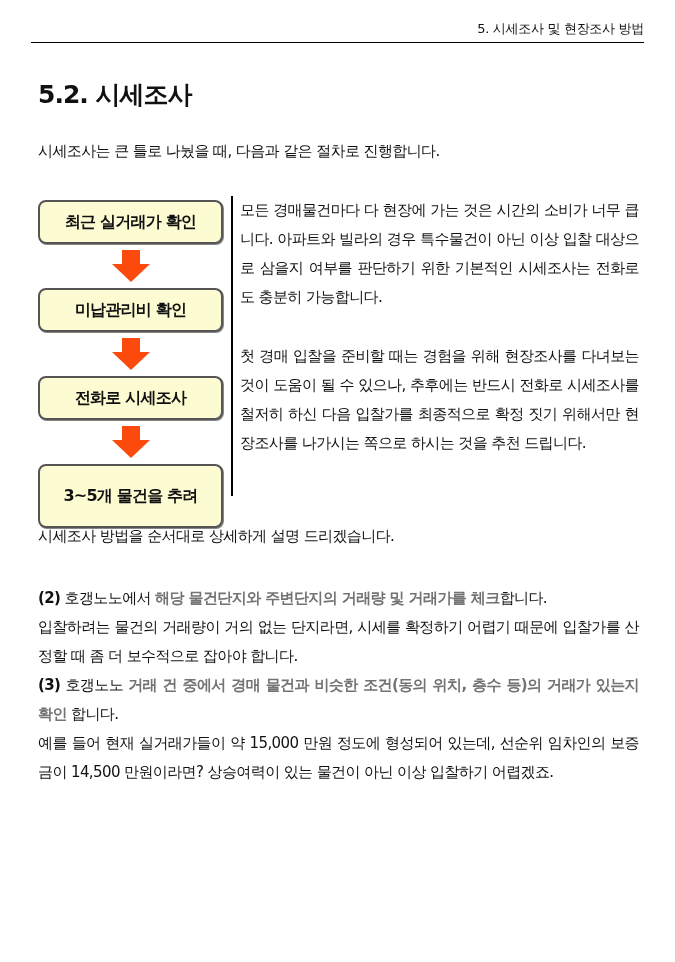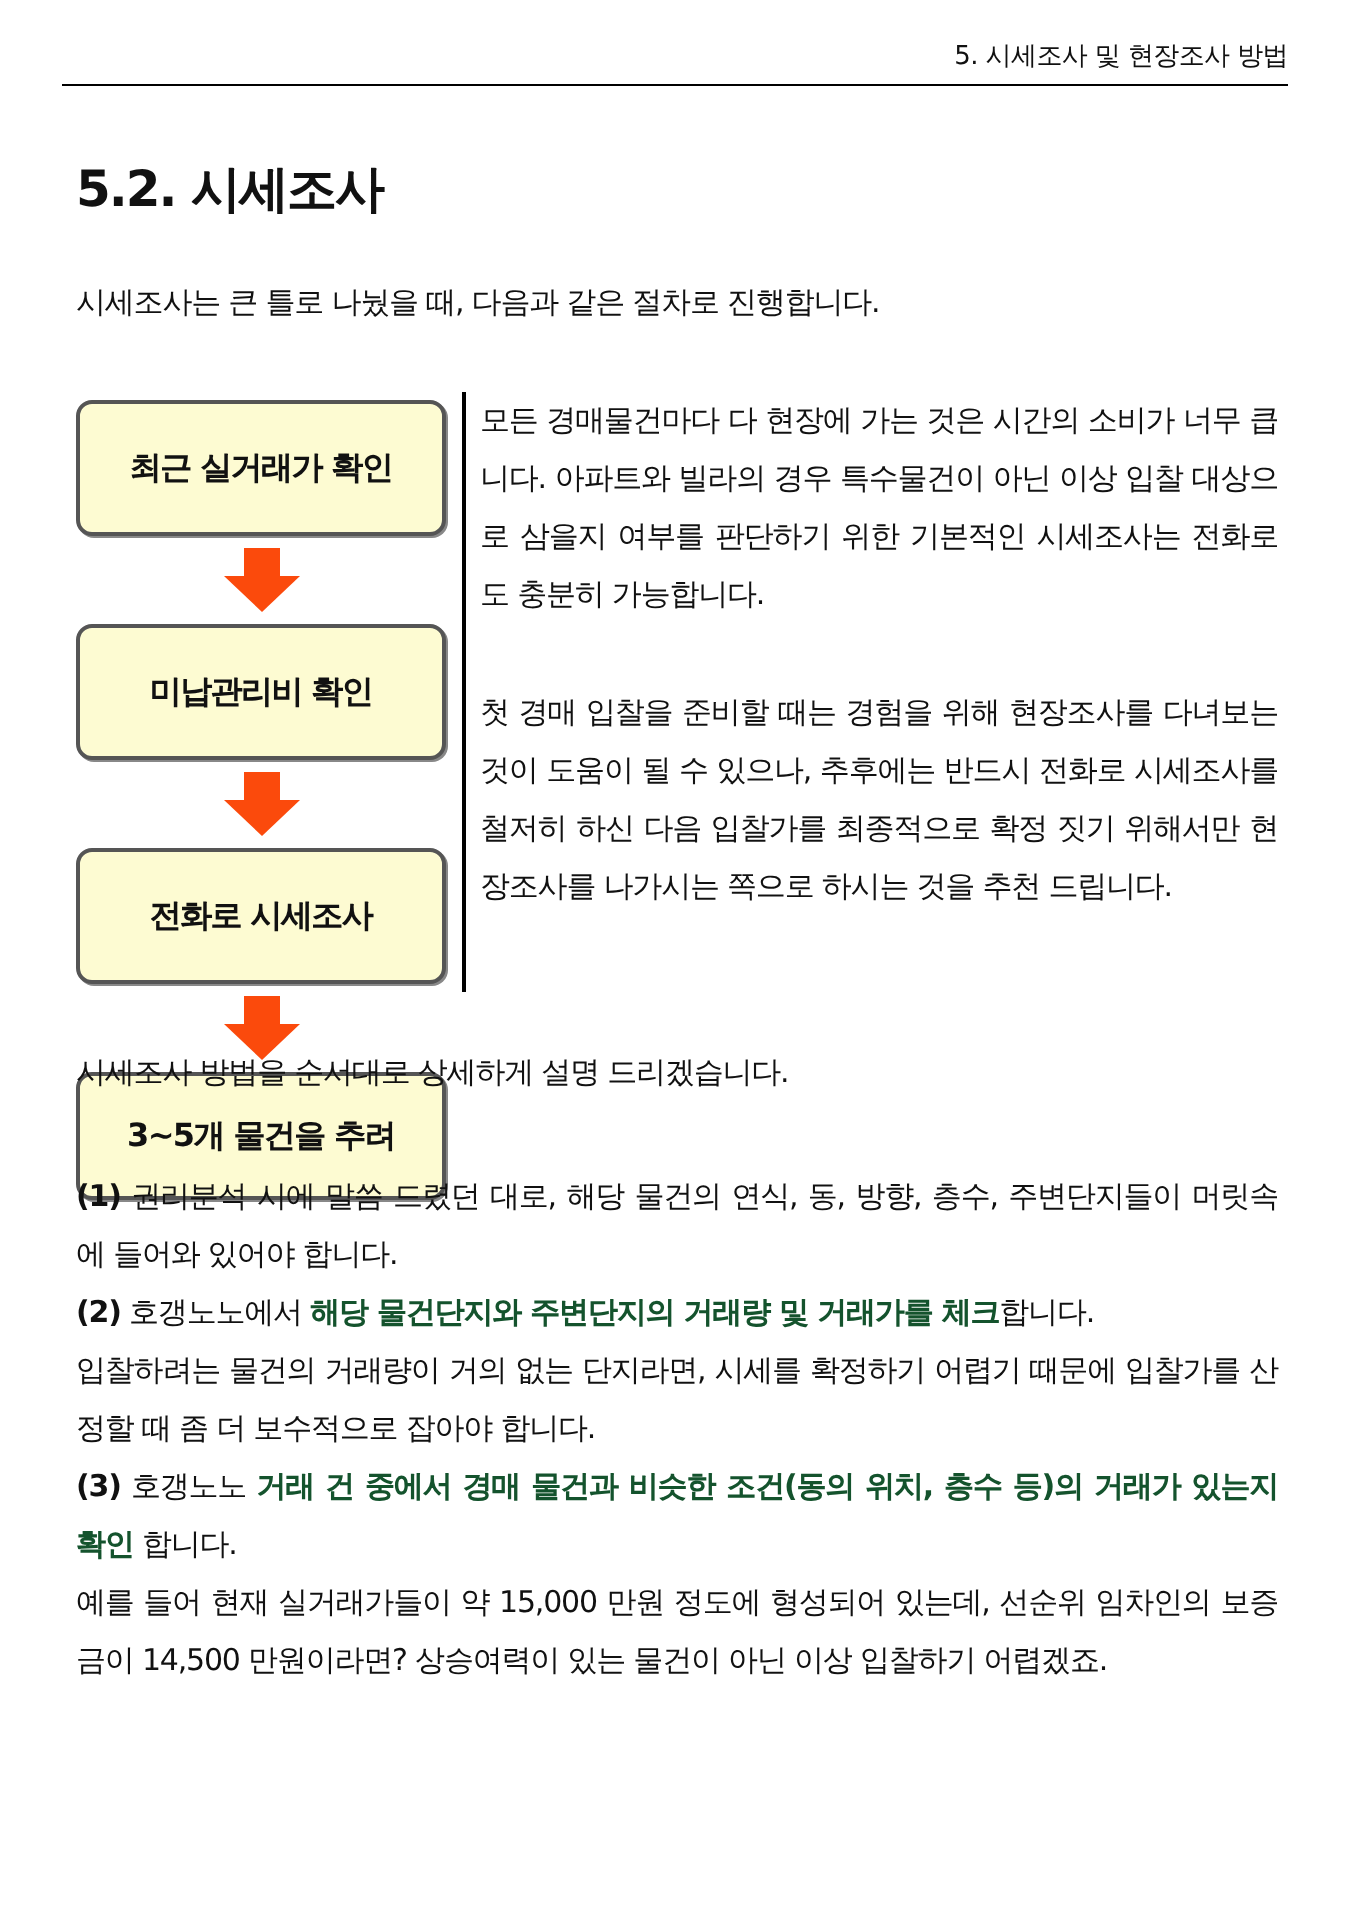--- a/index.html
+++ b/index.html
@@ -11,28 +11,28 @@
     position: absolute; left: 31px; right: 31px; top: 18px; height: 24px;
     border-bottom: 1.5px solid #000; text-align: right;
     font-size: 13px; line-height: 22px; letter-spacing: -0.3px;
   }
   .section-title {
     position: absolute; left: 38px; top: 78px; margin: 0;
     font-size: 25px; font-weight: bold; letter-spacing: -1px;
   }
   .p { position: absolute; left: 38px; right: 36px; font-size: 15px; letter-spacing: -0.6px; line-height: 29px; margin: 0; }
   .justify { text-align: justify; text-align-last: left; }
-  .hl { color: #14532d; font-weight: bold; }
+  .hl { color: #737373; font-weight: bold; }
   .num { font-weight: bold; }
 
   .flow { position: absolute; left: 38px; top: 200px; width: 185px; }
   .flow-box {
     box-sizing: border-box; width: 185px; border: 2.5px solid #555; border-radius: 8px;
     background: #fdfbd2; text-align: center; font-weight: bold; font-size: 16px;
-    letter-spacing: -0.8px; line-height: 24px; padding: 20px 0;
+    letter-spacing: -0.8px; line-height: 24px; padding: 8px 0;
     box-shadow: 1px 1px 0 #888;
   }
   .flow-box.tall { line-height: 24px; padding: 18px 0; }
   .arrow-wrap { display: flex; flex-direction: column; align-items: center; height: 44px; justify-content: center; }
   .arrow-stem { width: 18px; height: 14px; background: #fb4a0c; }
   .arrow-head { width: 0; height: 0; border-left: 19px solid transparent; border-right: 19px solid transparent; border-top: 18px solid #fb4a0c; }
 
   .vline { position: absolute; left: 231px; top: 196px; width: 1.5px; height: 300px; background: #000; }
   .side-text { position: absolute; left: 240px; right: 36px; font-size: 15px; letter-spacing: -0.6px; line-height: 29px; text-align: justify; text-align-last: left; margin: 0; }
 </style>
@@ -67,18 +67,17 @@
 </div>
 
 <div class="vline"></div>
 
 <p class="side-text" style="top:196px;">모든 경매물건마다 다 현장에 가는 것은 시간의 소비가 너무 큽니다. 아파트와 빌라의 경우 특수물건이 아닌 이상 입찰 대상으로 삼을지 여부를 판단하기 위한 기본적인 시세조사는 전화로도 충분히 가능합니다.</p>
 <p class="side-text" style="top:342px;">첫 경매 입찰을 준비할 때는 경험을 위해 현장조사를 다녀보는 것이 도움이 될 수 있으나, 추후에는 반드시 전화로 시세조사를 철저히 하신 다음 입찰가를 최종적으로 확정 짓기 위해서만 현장조사를 나가시는 쪽으로 하시는 것을 추천 드립니다.</p>
 
 <p class="p" style="top:522px;">시세조사 방법을 순서대로 상세하게 설명 드리겠습니다.</p>
 
 <div class="p justify" style="top:584px;">
-  <div><span class="num">(1)</span><span> 권리분석 시에 말씀 드렸던 대로, 해당 물건의 연식, 동, 방향, 층수, 주변단지들이 머릿속에 들어와 있어야 합니다.</span></div>
   <div><span class="num">(2)</span><span> 호갱노노에서 </span><span class="hl">해당 물건단지와 주변단지의 거래량 및 거래가를 체크</span><span>합니다.</span></div>
   <div><span>입찰하려는 물건의 거래량이 거의 없는 단지라면, 시세를 확정하기 어렵기 때문에 입찰가를 산정할 때 좀 더 보수적으로 잡아야 합니다.</span></div>
   <div><span class="num">(3)</span><span> 호갱노노 </span><span class="hl">거래 건 중에서 경매 물건과 비슷한 조건(동의 위치, 층수 등)의 거래가 있는지 확인</span><span> 합니다.</span></div>
   <div><span>예를 들어 현재 실거래가들이 약 15,000 만원 정도에 형성되어 있는데, 선순위 임차인의 보증금이 14,500 만원이라면? 상승여력이 있는 물건이 아닌 이상 입찰하기 어렵겠죠.</span></div>
 </div>
 
 </body></html>

